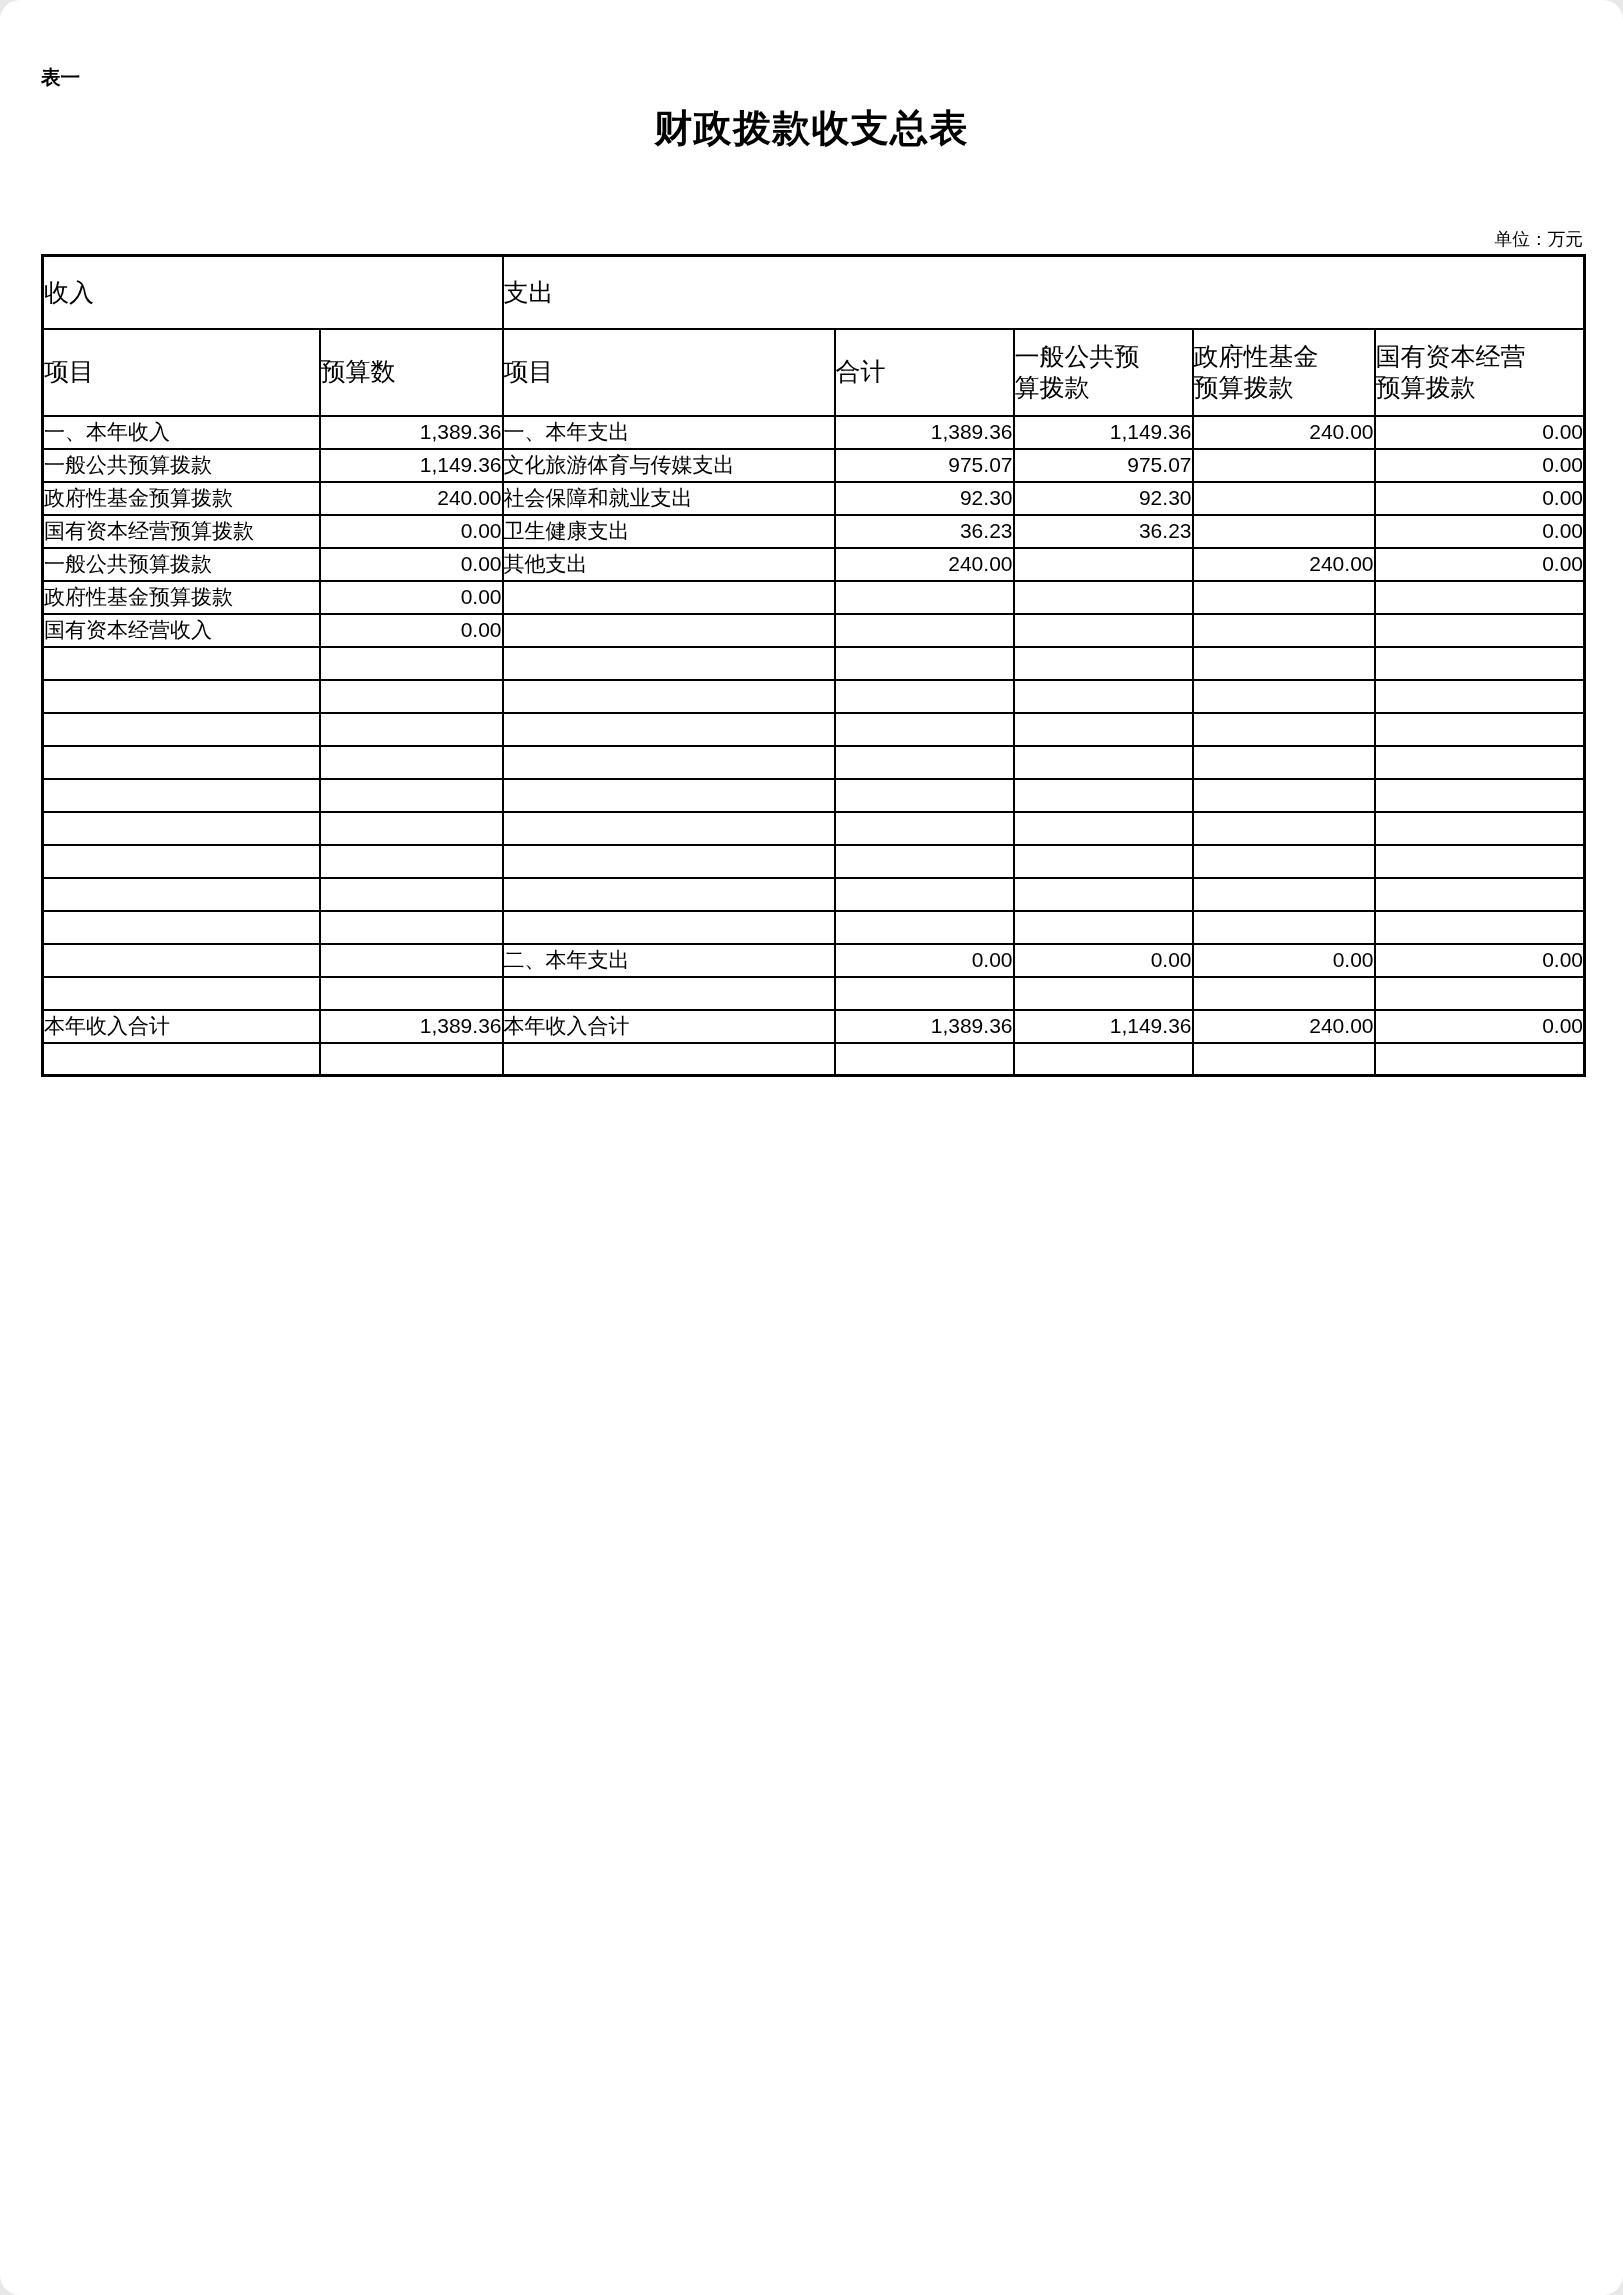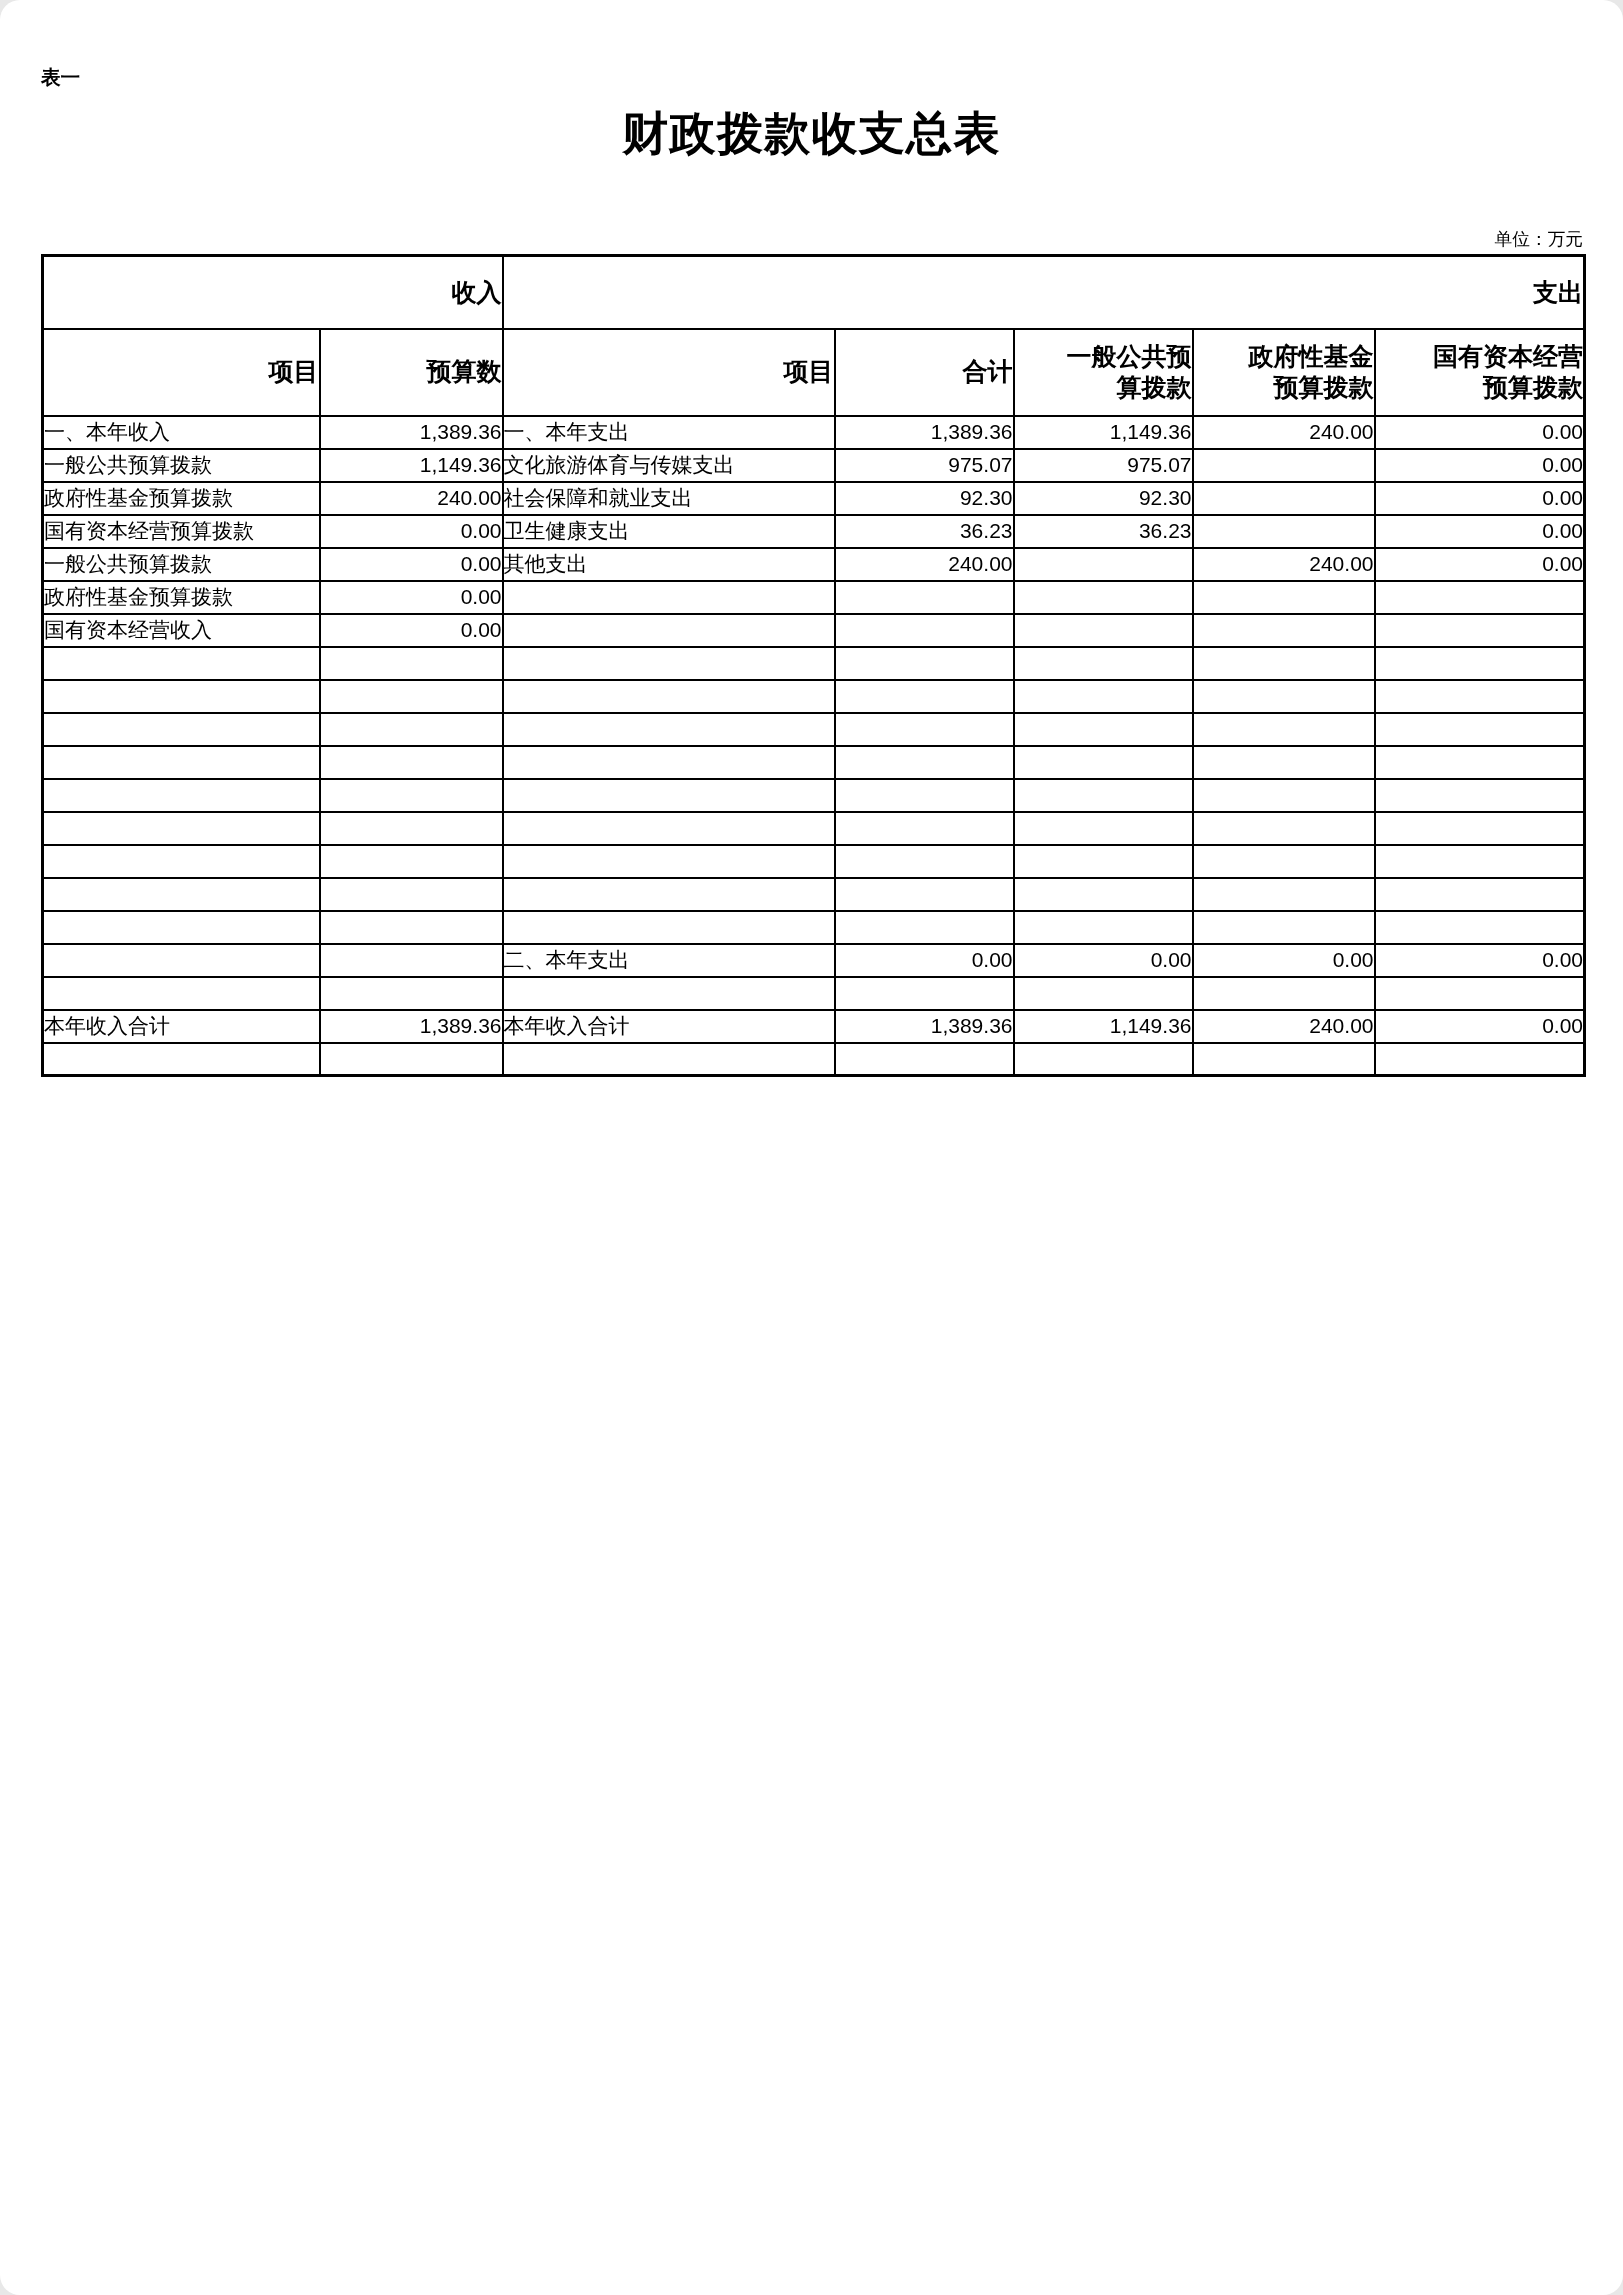--- a/index.html
+++ b/index.html
@@ -18,21 +18,21 @@
     top: 64px;
     font-size: 19.6px;
     font-weight: bold;
   }
   .page-title {
     position: absolute;
     left: 0;
     top: 103px;
     width: 1623px;
     text-align: center;
-    font-size: 46px;
+    font-size: 38px;
     font-weight: bold;
     letter-spacing: 1.3px;
   }
   .unit-note {
     position: absolute;
     top: 227px;
     right: 40px;
     font-size: 17.7px;
   }
   table.budget {
@@ -48,22 +48,22 @@
     border: 2.6px solid #000;
     vertical-align: middle;
     overflow: hidden;
     padding: 0;
   }
   tr.h1 { height: 73px; }
   tr.h2 { height: 87px; }
   tbody tr { height: 33px; }
   th {
     font-size: 25px;
-    font-weight: bold;
-    text-align: right;
+    font-weight: normal;
+    text-align: left;
     white-space: pre-line;
     line-height: 1.25;
     font-family: "Liberation Serif", "DejaVu Serif", serif;
   }
   td.item {
     font-size: 21px;
     text-align: left;
     padding-left: 5.2px;
     font-family: "Liberation Serif", "DejaVu Serif", serif;
     white-space: nowrap;

